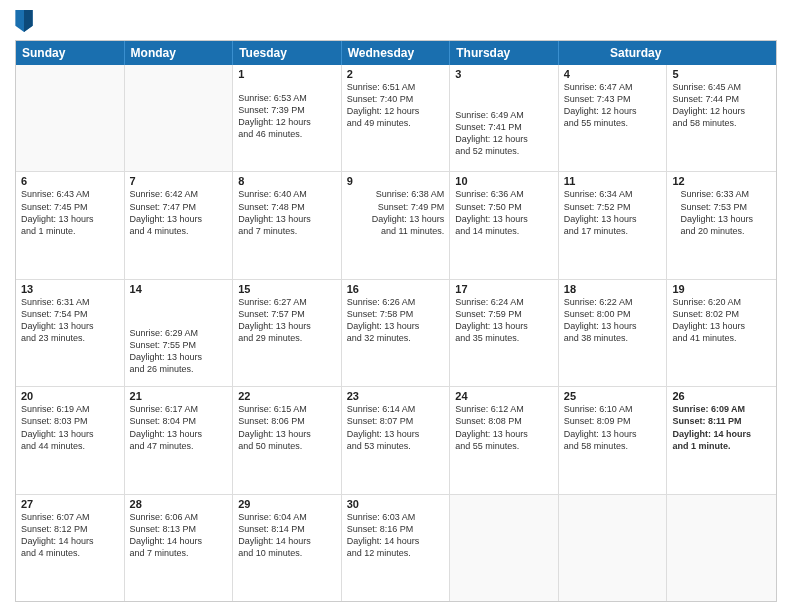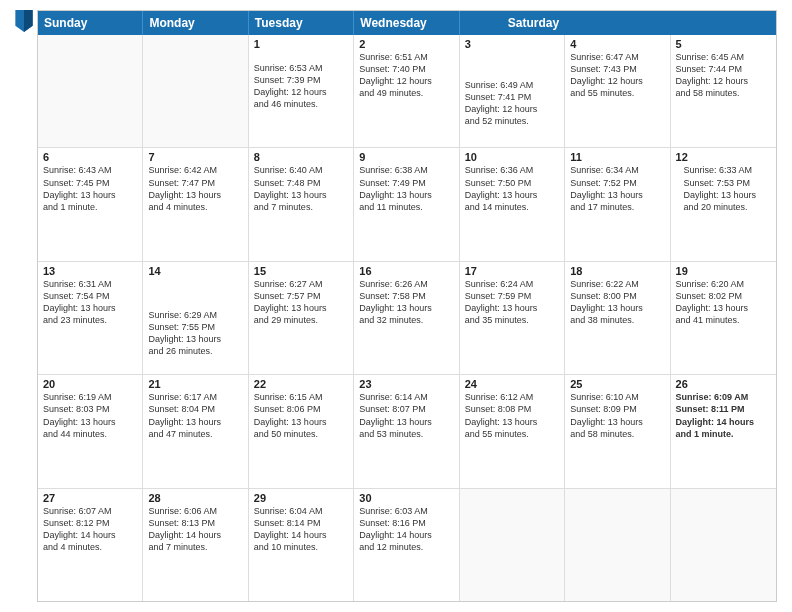--- a/index.html
+++ b/index.html
@@ -8,20 +8,21 @@
       background: #fff;
       width: 792px;
       height: 612px;
       overflow: hidden;
     }
     .page {
       width: 792px;
       height: 612px;
       padding: 10px 15px;
       display: flex;
+      flex-direction: column;
       border-radius: 16px;
     }
     .header {
       display: flex;
       justify-content: space-between;
       align-items: flex-start;
       margin-bottom: 8px;
     }
     .logo {
       display: flex;
@@ -136,20 +137,21 @@
       <div class="subtitle"></div>
     </div>
   </div>
 
   <div class="calendar">
     <div class="cal-header">
     <div class="cal-header-cell">Sunday</div>
         <div class="cal-header-cell">Monday</div>
         <div class="cal-header-cell">Tuesday</div>
         <div class="cal-header-cell">Wednesday</div>
+        <div class="cal-header-cell">Thursday</div>
         <div class="cal-header-cell">Saturday</div>
       </div>
     <div class="cal-body">
     <div class="cal-row">
           <div class="cal-cell empty"></div>
           <div class="cal-cell empty"></div>
           <div class="cal-cell">
             <span class="day-num">1</span>
             <div class="cell-text" style="white-space: pre-line; margin-top: 12px;">Sunrise: 6:53 AM
 Sunset: 7:39 PM
@@ -202,21 +204,21 @@
           </div>
           <div class="cal-cell">
             <span class="day-num">8</span>
             <div class="cell-text" style="white-space: pre-line;">Sunrise: 6:40 AM
 Sunset: 7:48 PM
 Daylight: 13 hours
 and 7 minutes.</div>
           </div>
           <div class="cal-cell">
             <span class="day-num">9</span>
-            <div class="cell-text" style="white-space: pre-line;">Sunrise: 6:38 AM
+            <div class="cell-text" style="white-space: pre-line; text-align: right;">Sunrise: 6:38 AM
 Sunset: 7:49 PM
 Daylight: 13 hours
 and 11 minutes.</div>
           </div>
           <div class="cal-cell">
             <span class="day-num">10</span>
             <div class="cell-text" style="white-space: pre-line;">Sunrise: 6:36 AM
 Sunset: 7:50 PM
 Daylight: 13 hours
 and 14 minutes.</div>

